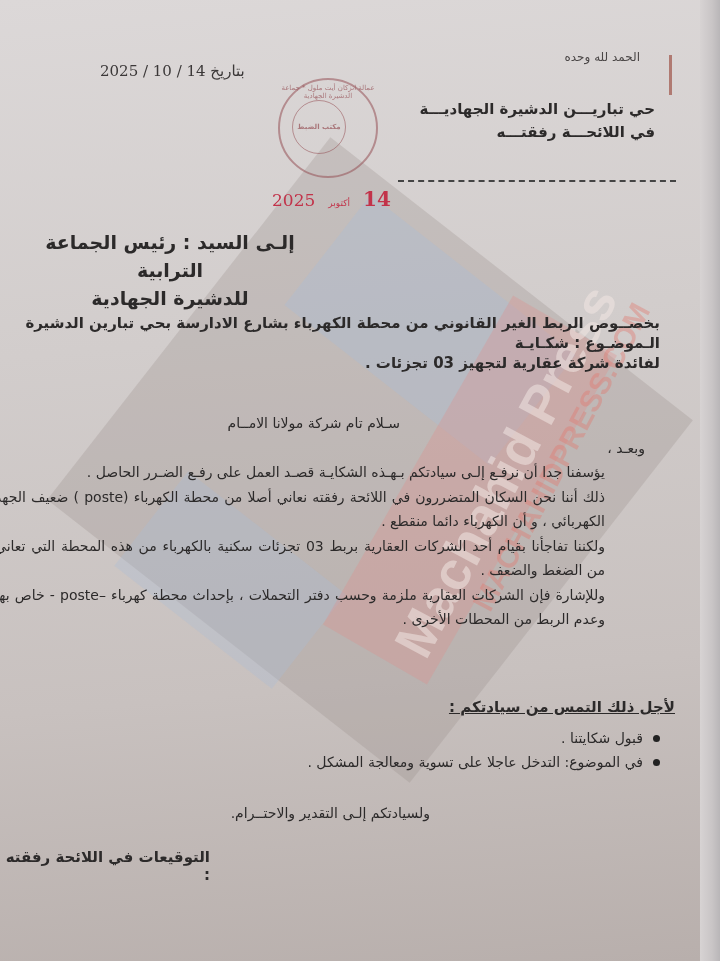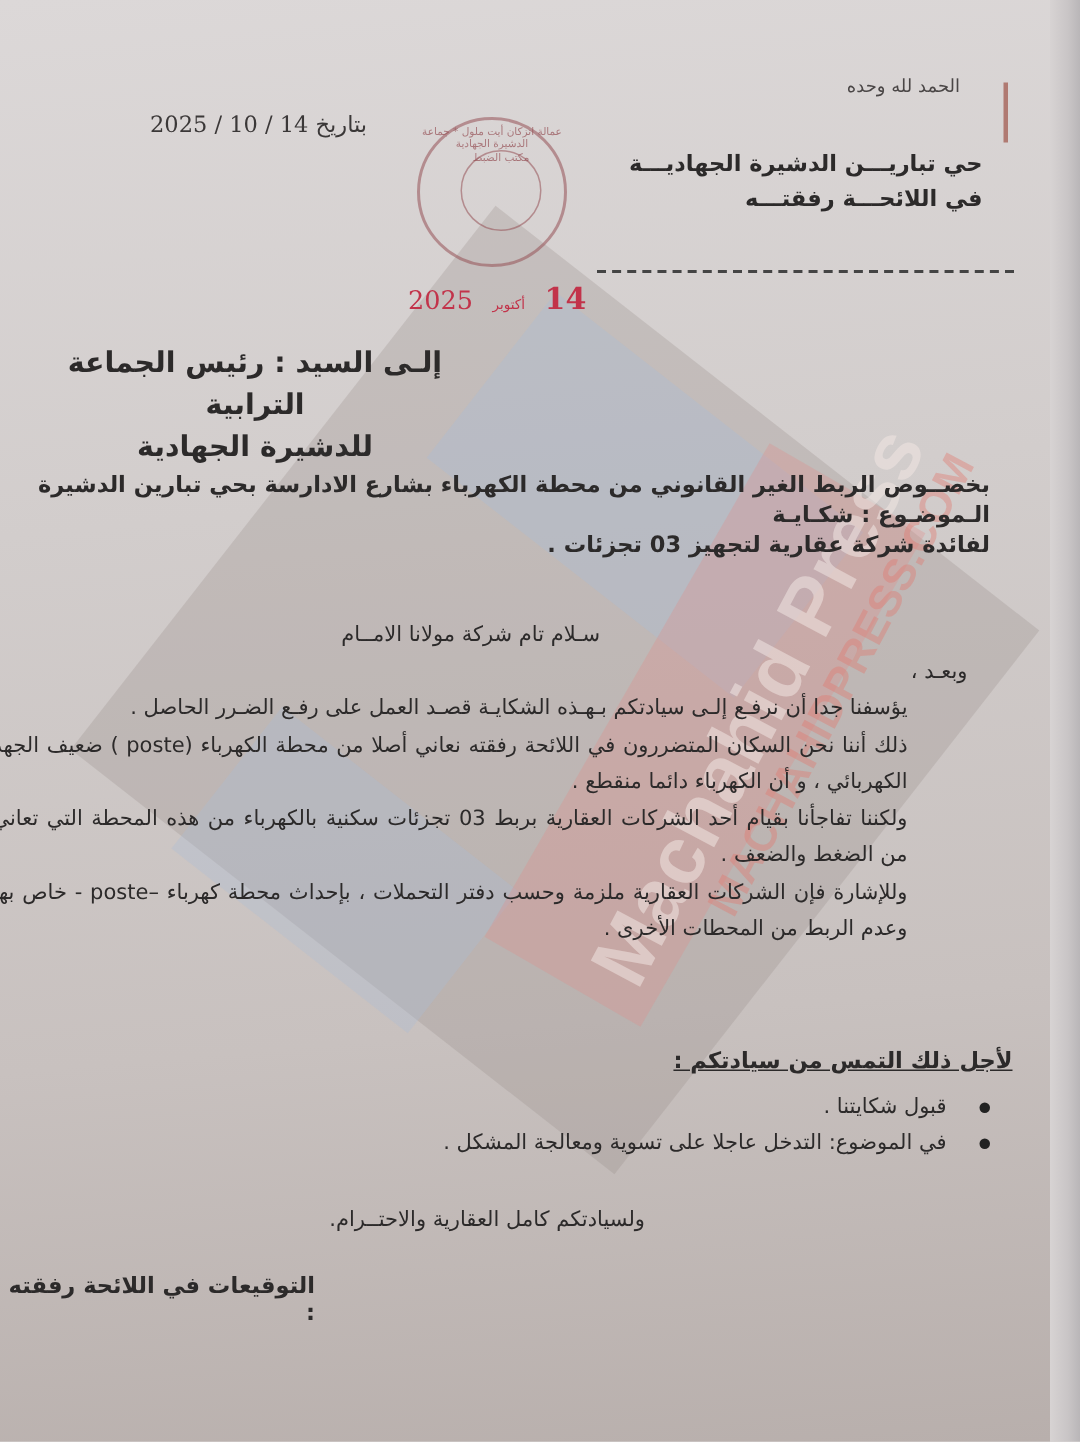--- a/index.html
+++ b/index.html
@@ -46,51 +46,51 @@
     font-size: 30px; color: rgba(225,120,110,0.40); white-space: nowrap;
   }
 
   .ar { direction: rtl; font-family: "DejaVu Sans", sans-serif; color: #2c2a2a; position: absolute; }
 
   .header-rule { position: absolute; left: 669px; top: 55px; width: 3px; height: 40px; background: #b07a72; }
   .hamd { right: 60px; top: 50px; font-size: 12px; color: #4a4646; }
   .sender { right: 45px; top: 98px; font-size: 15px; font-weight: bold; line-height: 23px; text-align: right; }
   .sender-dash { position: absolute; left: 398px; top: 180px; width: 278px; border-top: 2px dashed #444; }
 
-  .date-line { position: absolute; left: 100px; top: 74px; direction: rtl; font-size: 15px; color: #3b3838; font-family: "DejaVu Serif", serif; }
+  .date-line { position: absolute; left: 100px; top: 62px; direction: rtl; font-size: 15px; color: #3b3838; font-family: "DejaVu Serif", serif; }
 
   .stamp {
     position: absolute; left: 278px; top: 78px; width: 96px; height: 96px; border-radius: 50%;
     border: 2px solid rgba(150,80,85,0.55);
   }
   .stamp .inner {
-    position: absolute; left: 27px; top: 20px; width: 52px; height: 52px; border-radius: 50%;
+    position: absolute; left: 12px; top: 20px; width: 52px; height: 52px; border-radius: 50%;
     border: 1.5px solid rgba(150,80,85,0.55);
-    display: flex; justify-content: center; text-align: center;
-    font-size: 7px; color: rgba(150,80,85,0.7); line-height: 9px;
+    display: flex; align-items: center; justify-content: center; text-align: center;
+    font-size: 7px; color: rgba(150,80,85,0.7); line-height: 9px; font-weight: bold;
   }
   .stamp .ring-text { position: absolute; left: 0; top: 4px; width: 96px; text-align: center; font-size: 7px; color: rgba(150,80,85,0.7); direction: rtl; }
   .received { position: absolute; left: 272px; top: 187px; direction: rtl; color: #c2334a; font-family: "DejaVu Serif", serif; }
   .received .day { font-size: 20px; font-weight: bold; }
   .received .month { font-size: 9px; margin: 0 8px; }
   .received .year { font-size: 17px; margin-top: 48px; }
 
   .recipient { right: 370px; top: 228px; font-size: 19px; font-weight: bold; text-align: center; line-height: 28px; width: 320px; }
 
   .subject { right: 40px; top: 313px; font-size: 15px; font-weight: bold; line-height: 20px; width: 660px; }
 
   .greet { right: 300px; top: 415px; font-size: 14px; }
   .wabad { right: 55px; top: 440px; font-size: 14px; }
   .body { right: 45px; top: 460px; width: 660px; font-size: 14px; line-height: 24.5px; text-align: justify; }
   .body p { margin: 0; }
   .body .indent { padding-right: 50px; }
 
   .request-title { right: 25px; top: 698px; font-size: 15px; font-weight: bold; text-decoration: underline; }
   .bullets { right: 40px; top: 726px; font-size: 14px; line-height: 24px; margin: 0; padding: 0; list-style: none; }
-  .bullets li { display: flex; align-items: center; gap: 22px; direction: rtl; }
+  .bullets li { display: flex; align-items: center; gap: 10px; direction: rtl; }
   .bullets .dot { width: 7px; height: 7px; border-radius: 50%; background: #222; display: inline-block; }
 
   .closing { right: 270px; top: 805px; font-size: 14px; }
   .signatures { right: 490px; top: 848px; font-size: 15px; font-weight: bold; }
 </style>
 </head>
 <body>
 
 <div class="paper">
   <div class="wm">
@@ -151,16 +151,16 @@
     <li>
       <span class="dot"></span>
       <span>قبول شكايتنا .</span>
     </li>
     <li>
       <span class="dot"></span>
       <span>في الموضوع: التدخل عاجلا على تسوية ومعالجة المشكل .</span>
     </li>
   </ul>
 
-  <div class="ar closing">ولسيادتكم كامل العقارية والاحتــرام.</div>
+  <div class="ar closing">ولسيادتكم إلـى التقدير والاحتــرام.</div>
   <div class="ar signatures">التوقيعات في اللائحة رفقته :</div>
 </div>
 <div class="right-edge"></div>
 
 </body></html>

